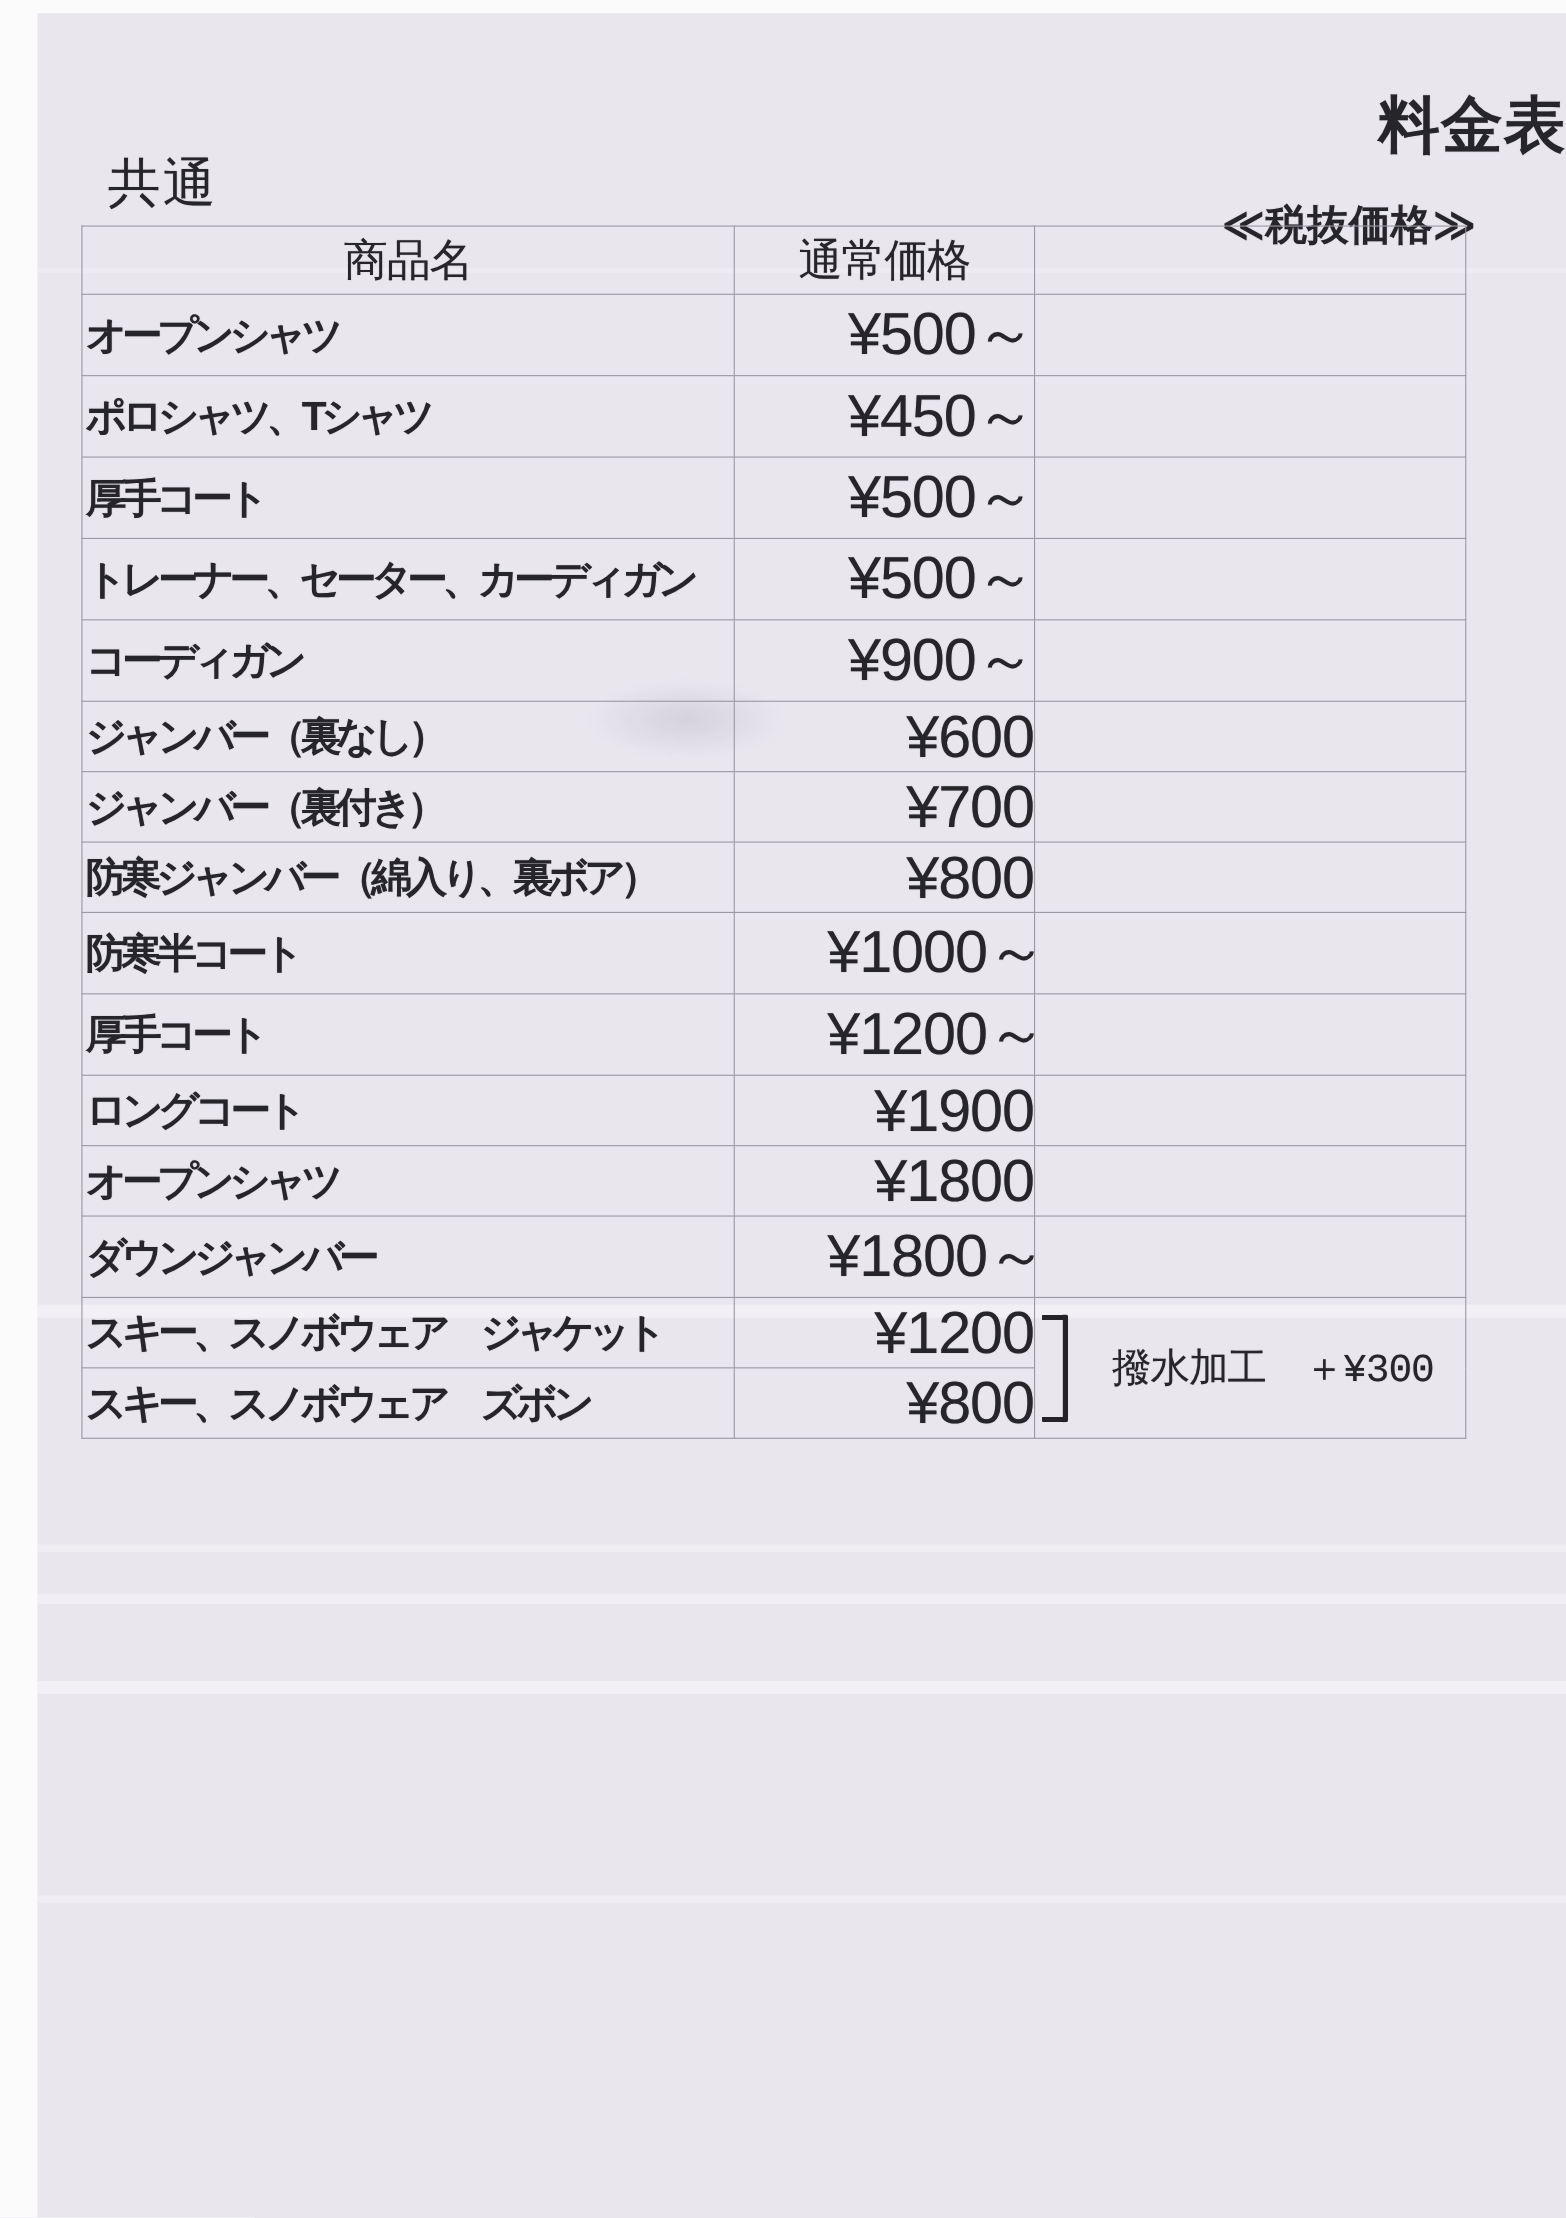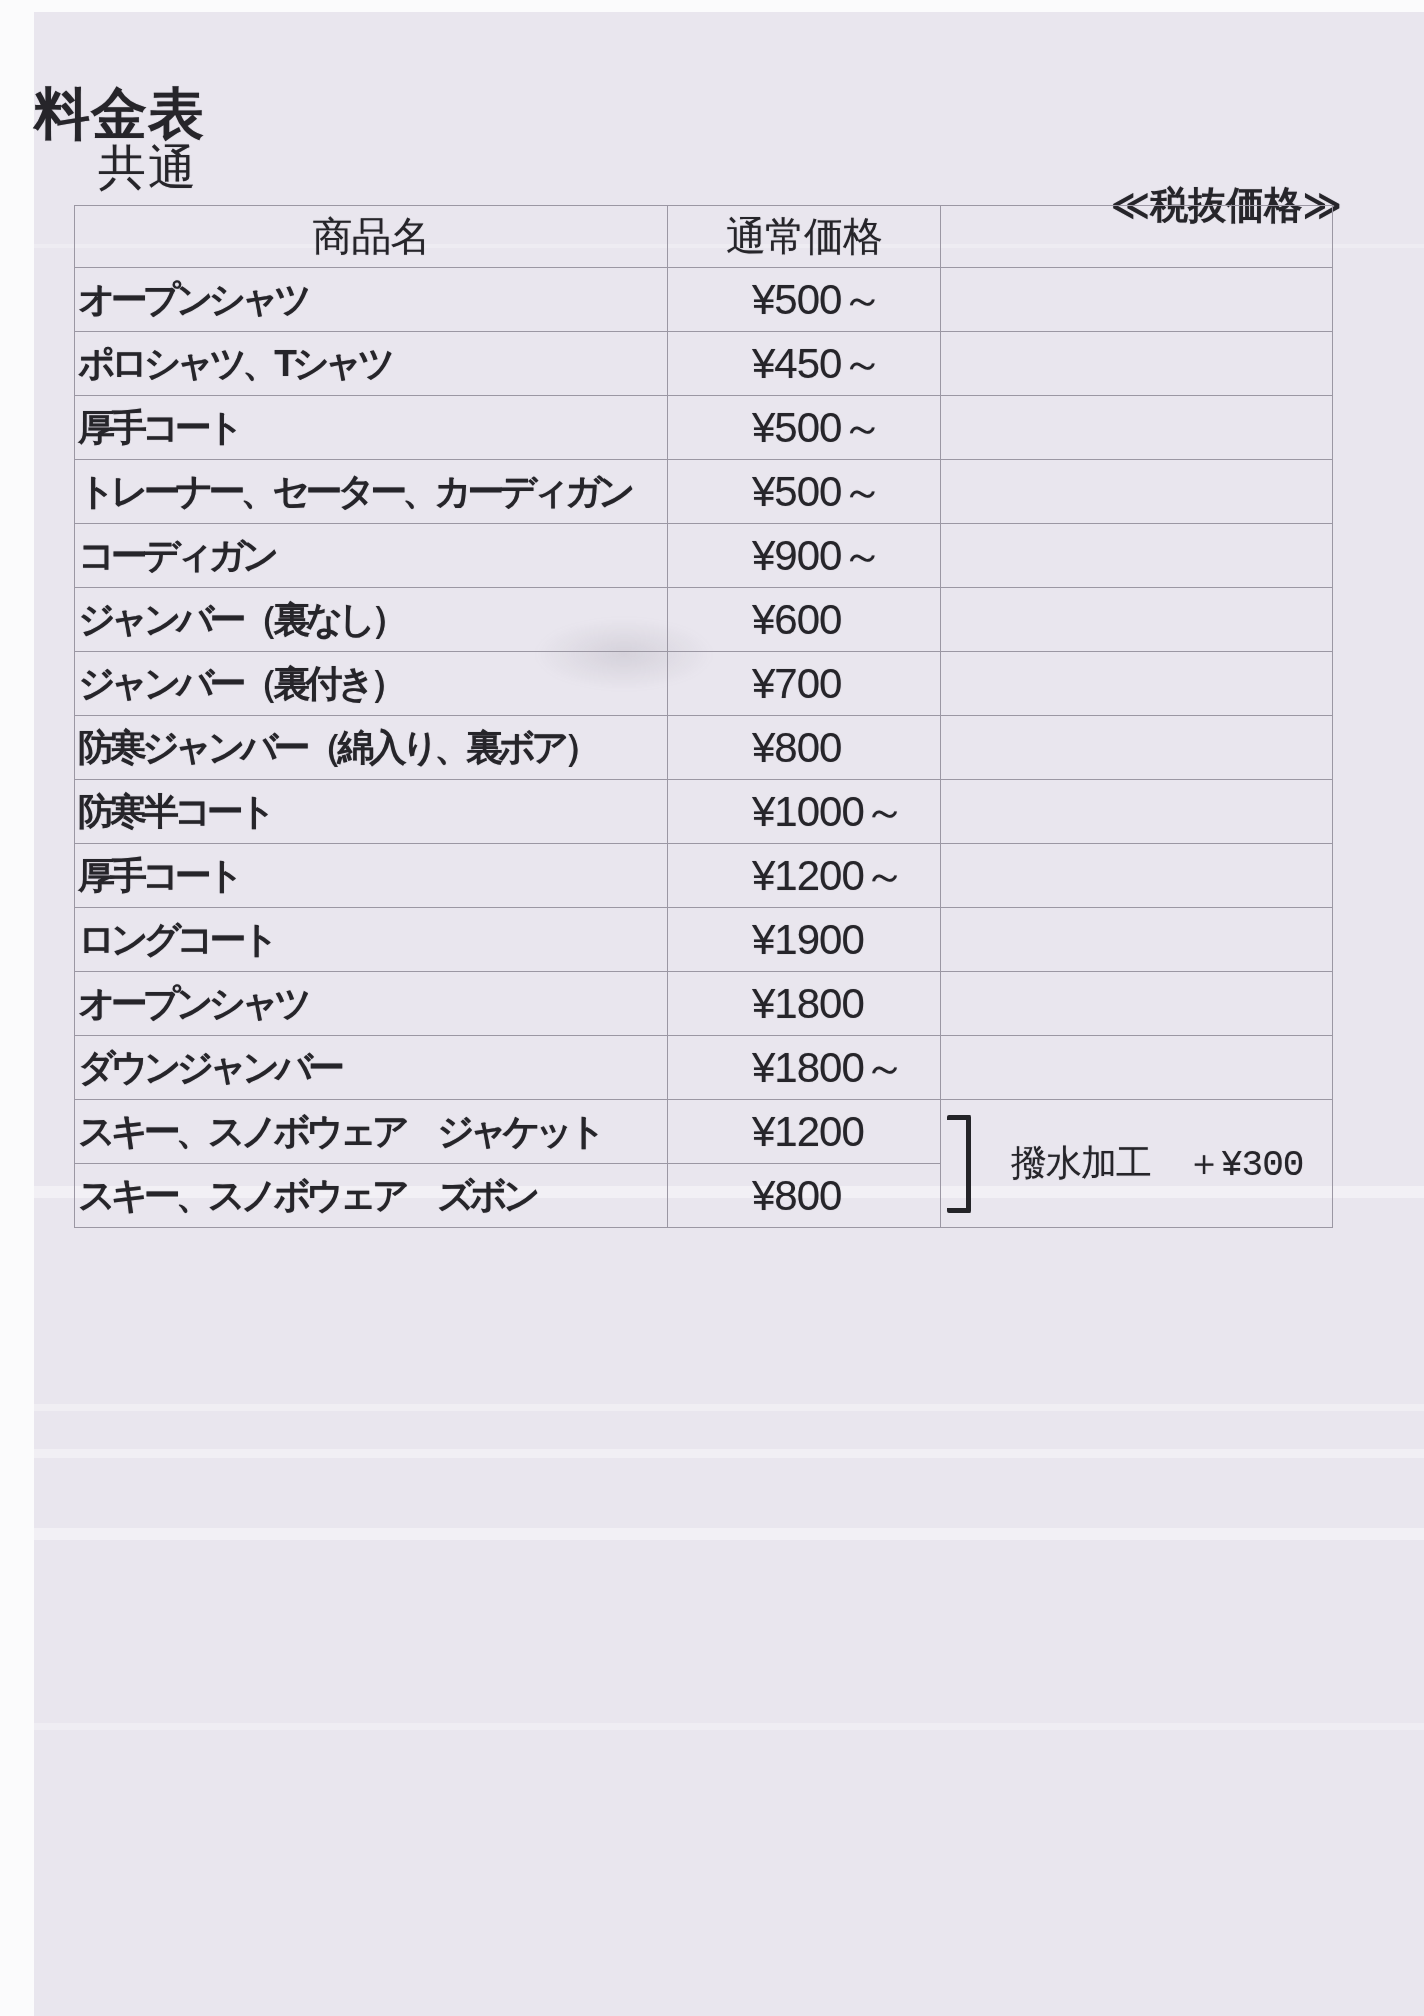--- a/index.html
+++ b/index.html
@@ -9,21 +9,21 @@
     font-family:"Liberation Sans","DejaVu Sans",sans-serif;
   }
   .paper{
     position:absolute;left:34px;top:12px;right:0;bottom:0;
     background:var(--paper,#e9e6ee);
     color:var(--ink,#26252a);
   }
   .ink{ text-shadow:0 0 1px rgba(38,37,42,.40); }
   .title{
     position:absolute;left:0;right:0;top:74px;margin:0;
-    text-align:left;font-size:56px;font-weight:700;line-height:1;
+    text-align:right;font-size:56px;font-weight:700;line-height:1;
     letter-spacing:1px;
   }
   .section-label{
     position:absolute;left:64px;top:132px;
     font-size:48px;line-height:1;letter-spacing:2px;font-weight:400;
   }
   .tax-note{
     position:absolute;right:82px;top:140px;
     font-size:38px;line-height:1;font-weight:700;letter-spacing:0px;margin-top:34px;
   }
@@ -45,21 +45,21 @@
     text-align:center;
   }
   th.h-price{font-weight:400;font-size:40px;letter-spacing:-1px;text-align:center;}
   th.h-note{font-weight:400;}
   td.c-product{
     font-size:37px;letter-spacing:-5px;padding-left:3px;
     white-space:nowrap;
     font-weight:bold;
   }
   td.c-price{
-    font-size:42px;letter-spacing:-1px;text-align:left;
+    font-size:54px;letter-spacing:-1px;text-align:right;
     padding-left:84px;white-space:nowrap;
   }
   td.c-note{background:transparent;}
   td.merged-note{padding:0;}
   .note-wrap{
     display:flex;align-items:center;height:100%;
   }
   .bracket{
     flex:none;width:19px;height:88px;margin-left:6px;
     border:5px solid #242428;border-left:none;border-radius:2px;

